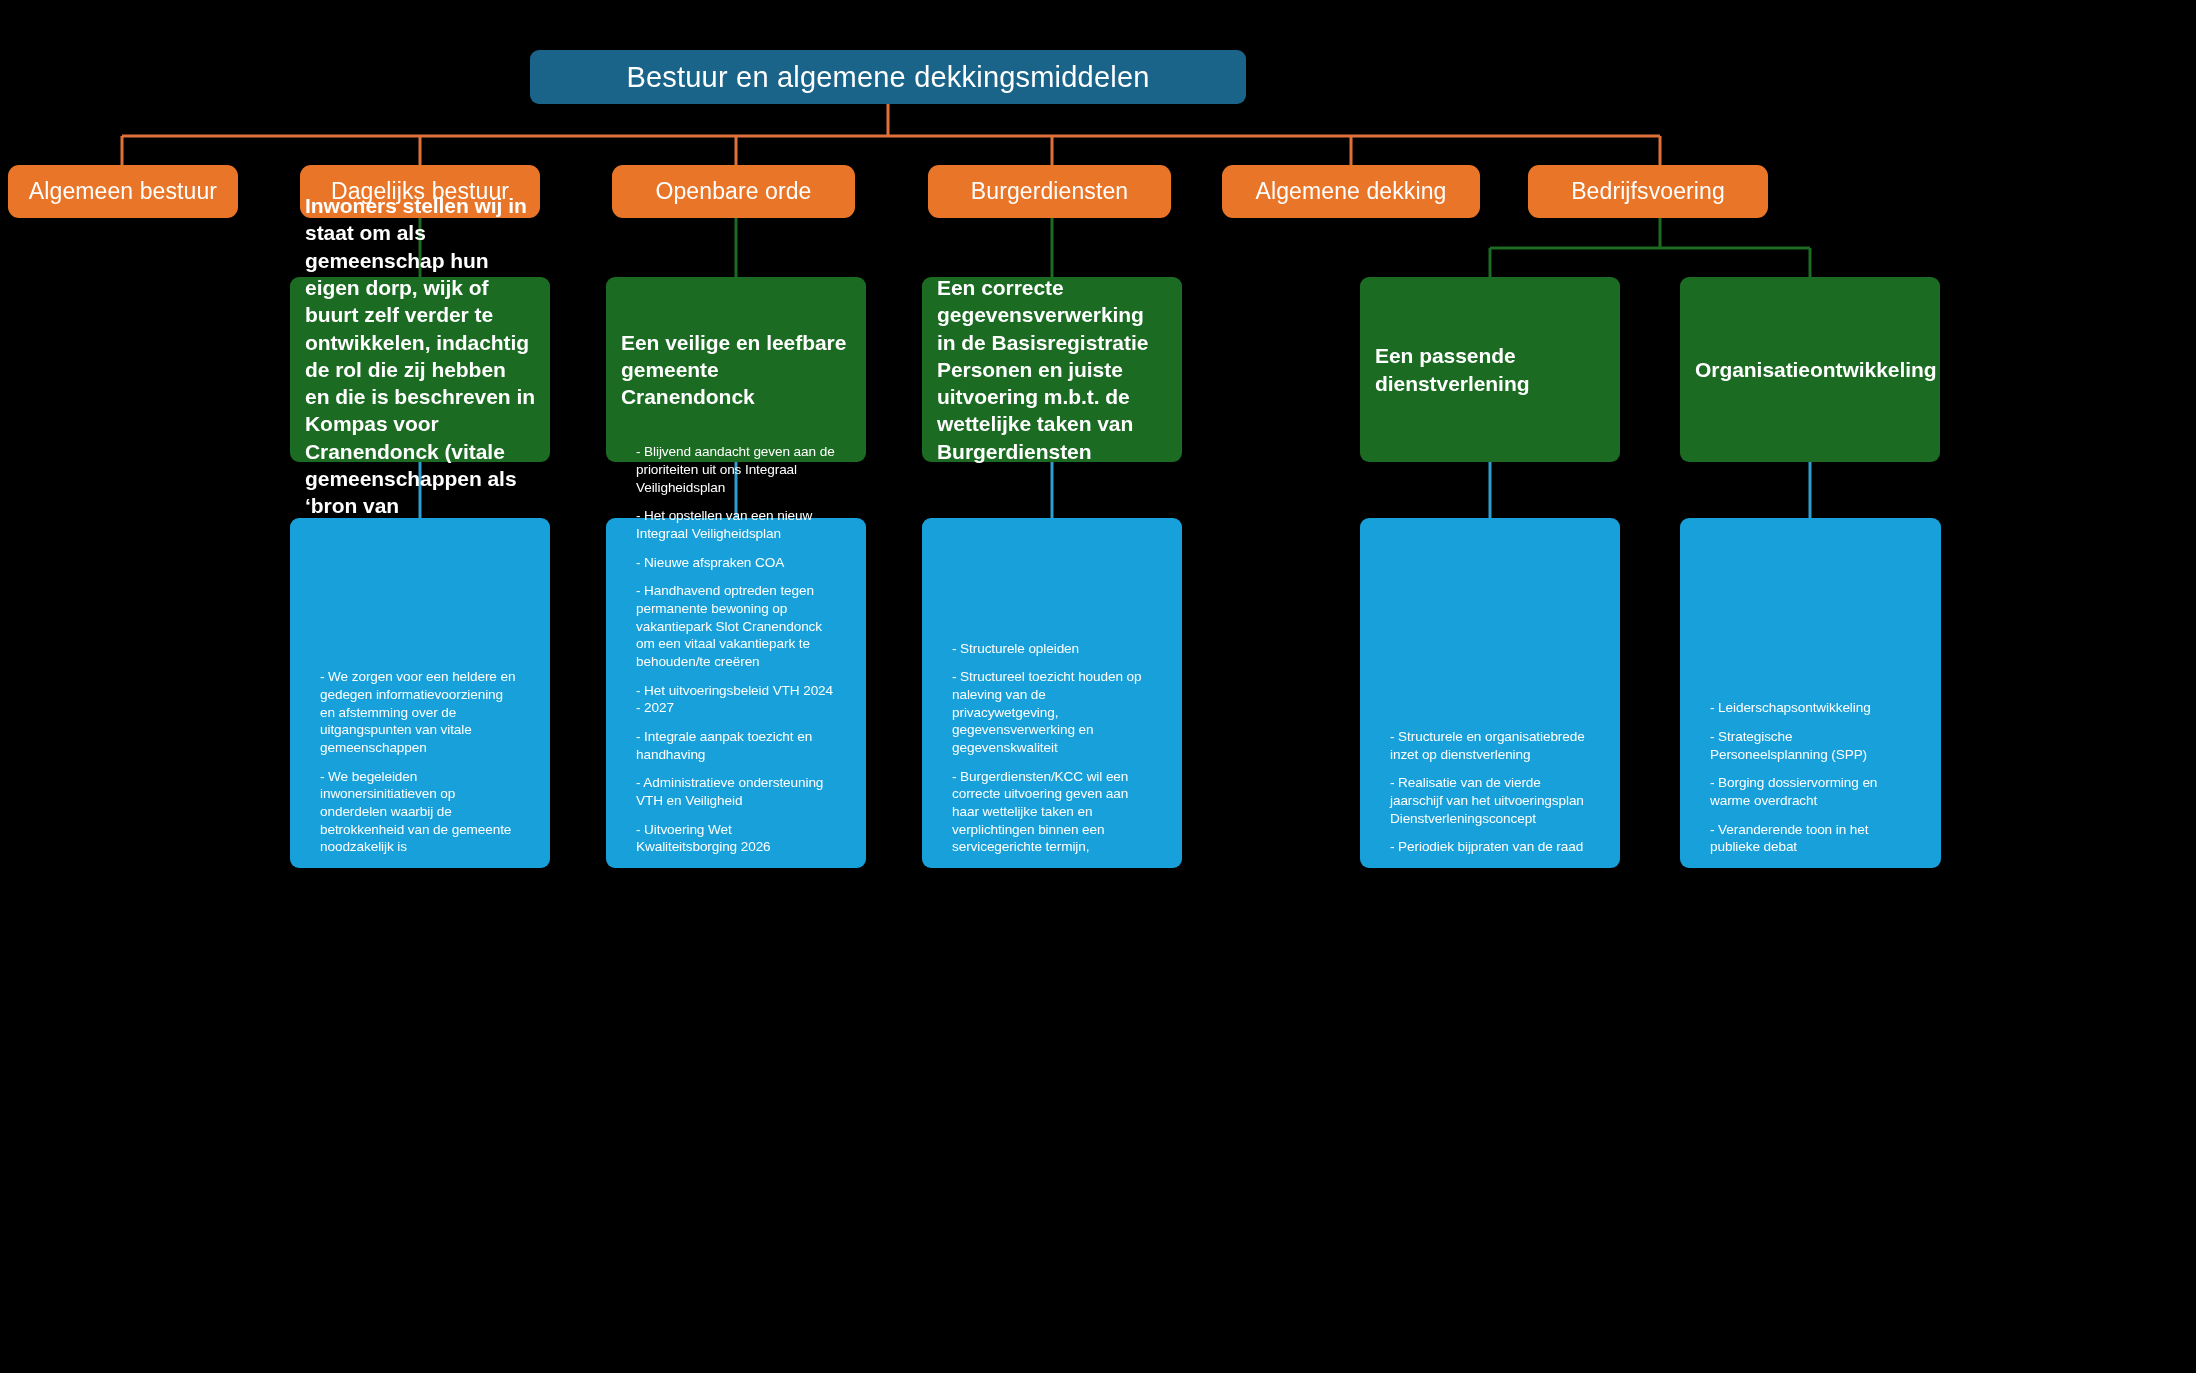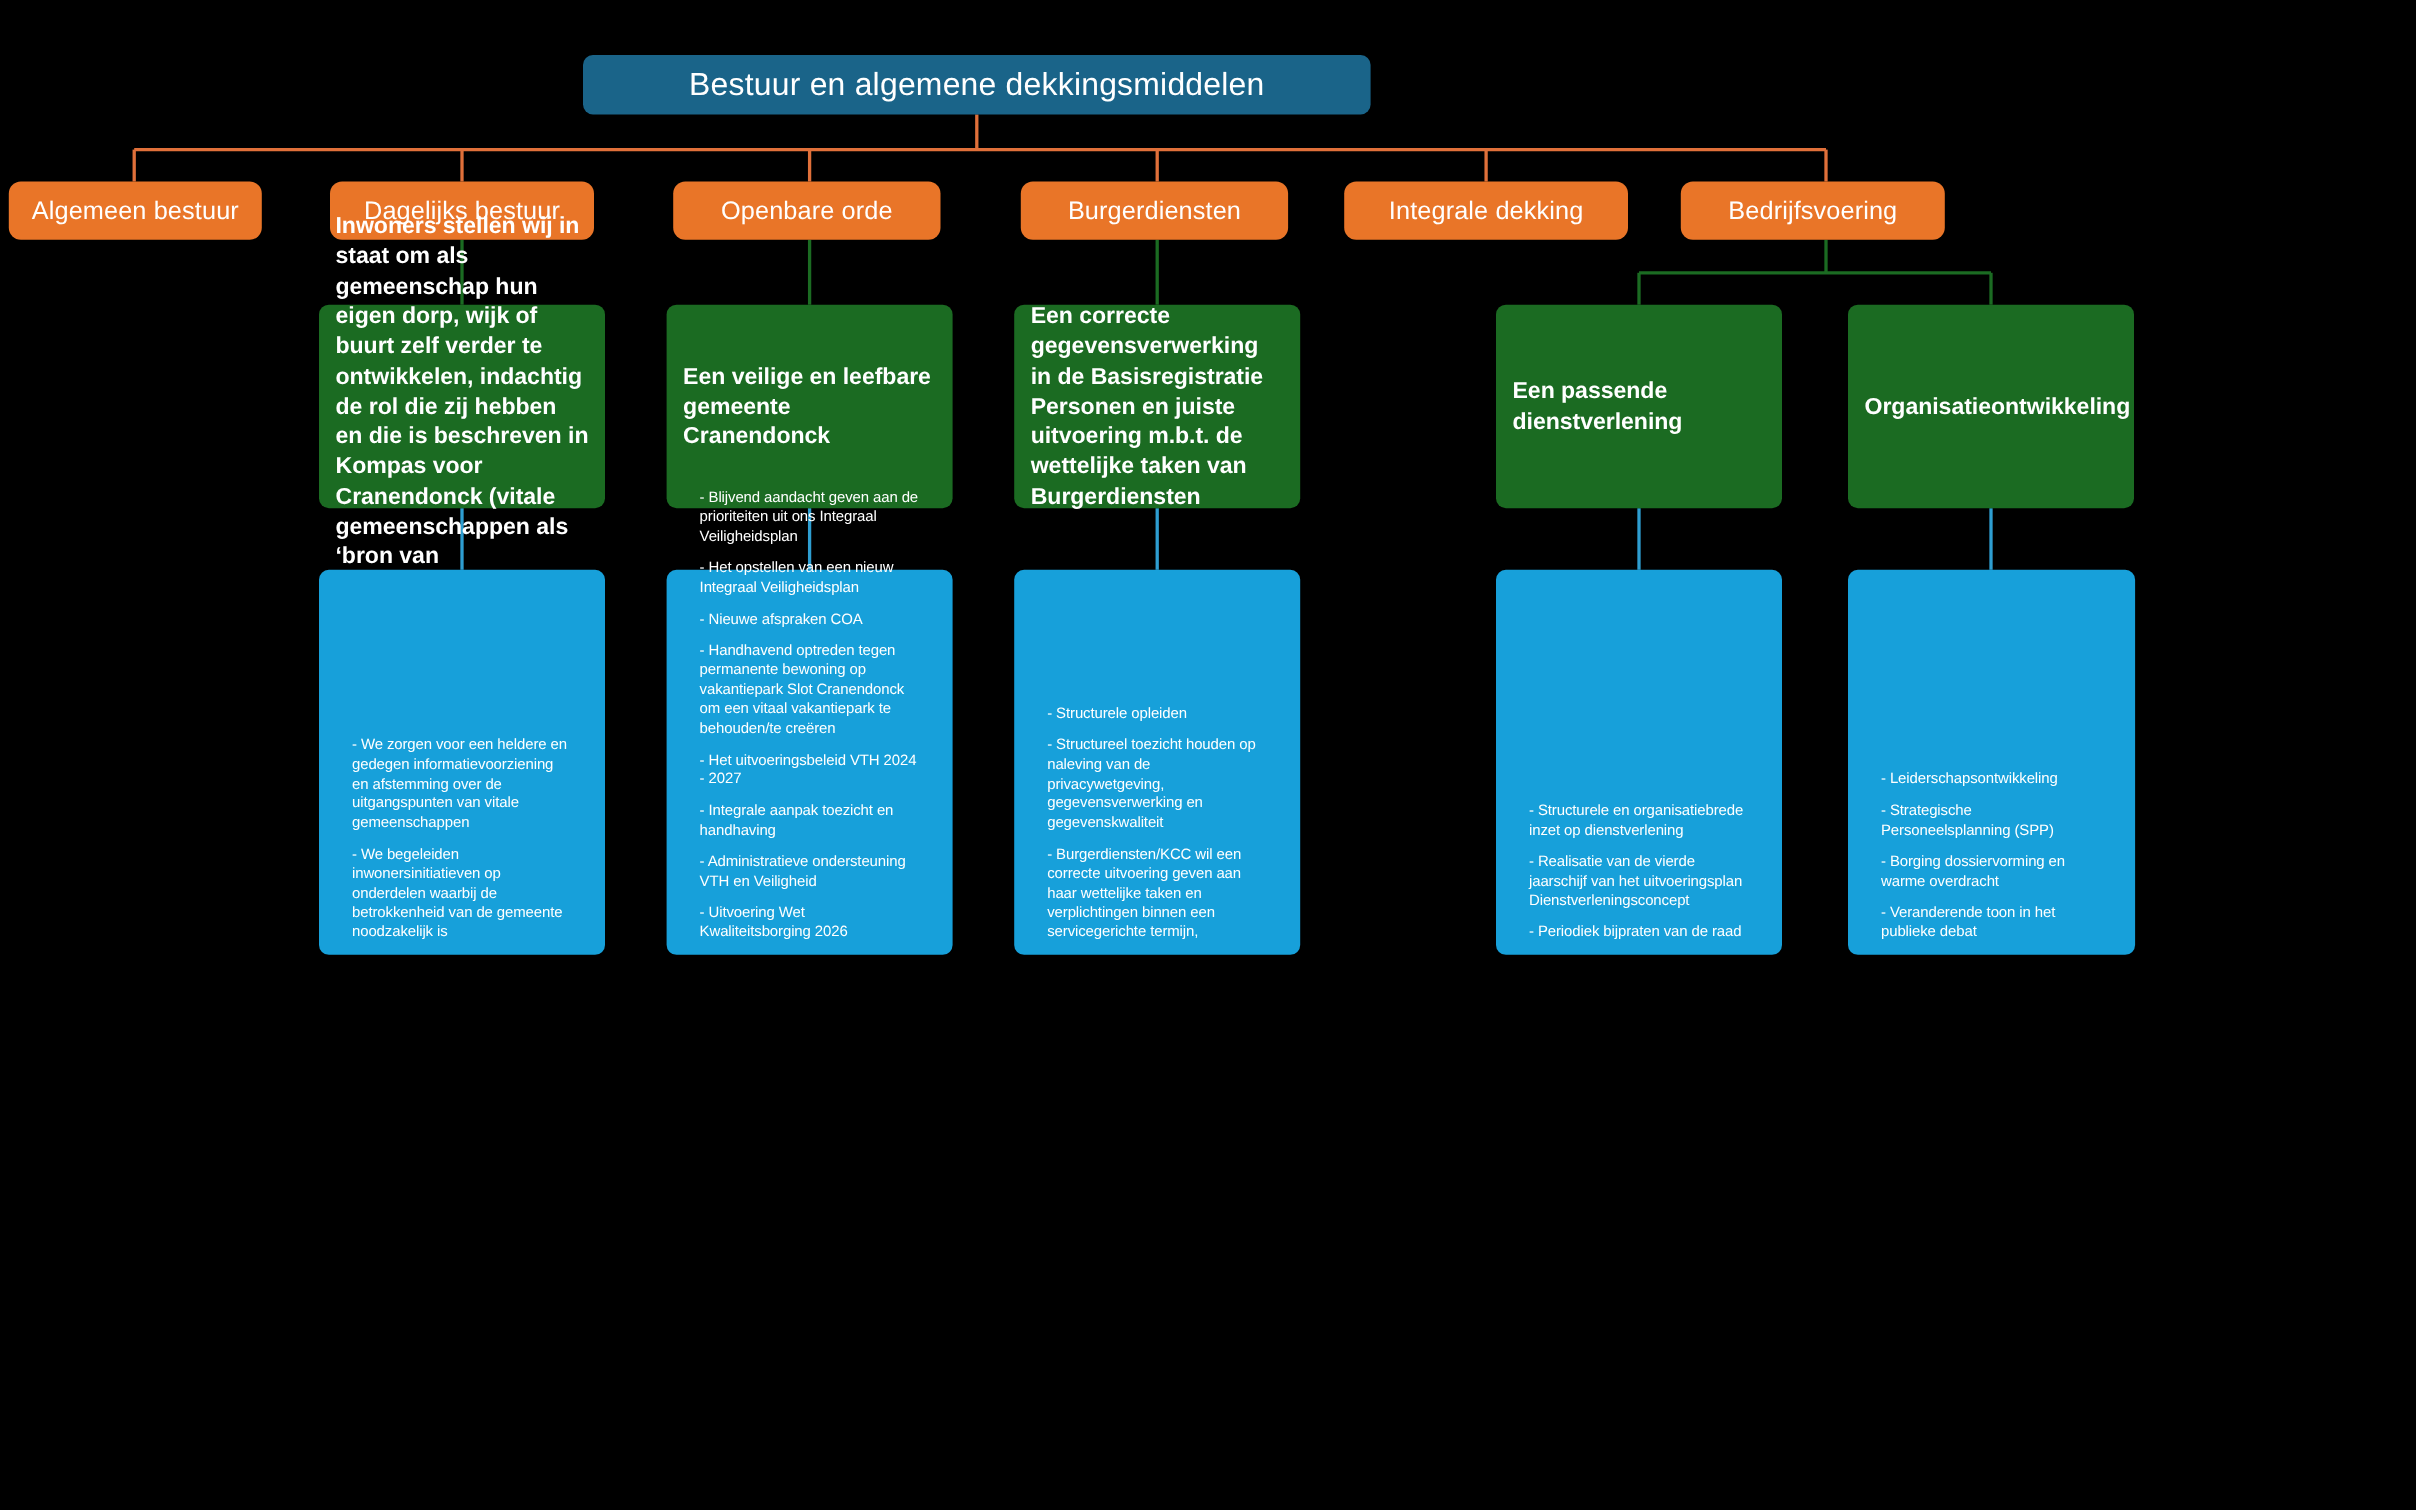--- a/index.html
+++ b/index.html
@@ -144,21 +144,21 @@
   <div class="node node-root" style="left:530px; top:50px; width:716px; height:54px;">Bestuur en algemene dekkingsmiddelen</div>
 
   <div class="node node-orange" style="left:8px; top:165px; width:230px; height:53px;">Algemeen bestuur</div>
 
   <div class="node node-orange" style="left:300px; top:165px; width:240px; height:53px;">Dagelijks bestuur</div>
 
   <div class="node node-orange" style="left:612px; top:165px; width:243px; height:53px;">Openbare orde</div>
 
   <div class="node node-orange" style="left:928px; top:165px; width:243px; height:53px;">Burgerdiensten</div>
 
-  <div class="node node-orange" style="left:1222px; top:165px; width:258px; height:53px;">Integrale dekking</div>
+  <div class="node node-orange" style="left:1222px; top:165px; width:258px; height:53px;">Algemene dekking</div>
 
   <div class="node node-orange" style="left:1528px; top:165px; width:240px; height:53px;">Bedrijfsvoering</div>
 
   <div class="node node-green" style="left:290px; top:277px; width:260px; height:185px;">
     <div class="body">Inwoners stellen wij in staat om als gemeenschap hun eigen dorp, wijk of buurt zelf verder te ontwikkelen, indachtig de rol die zij hebben en die is beschreven in Kompas voor Cranendonck (vitale gemeenschappen als ‘bron van ontwikkelkracht’)</div>
   </div>
 
   <div class="node node-green" style="left:606px; top:277px; width:260px; height:185px;">
     <div class="body">Een veilige en leefbare gemeente Cranendonck</div>
   </div>

